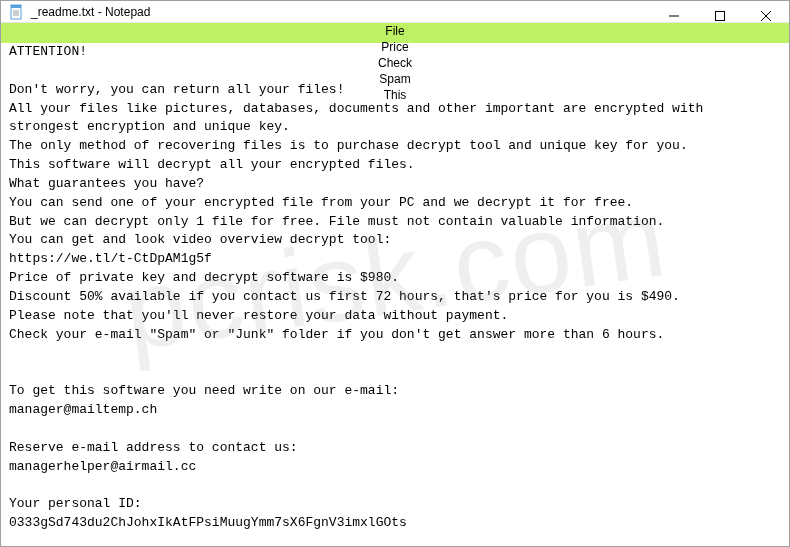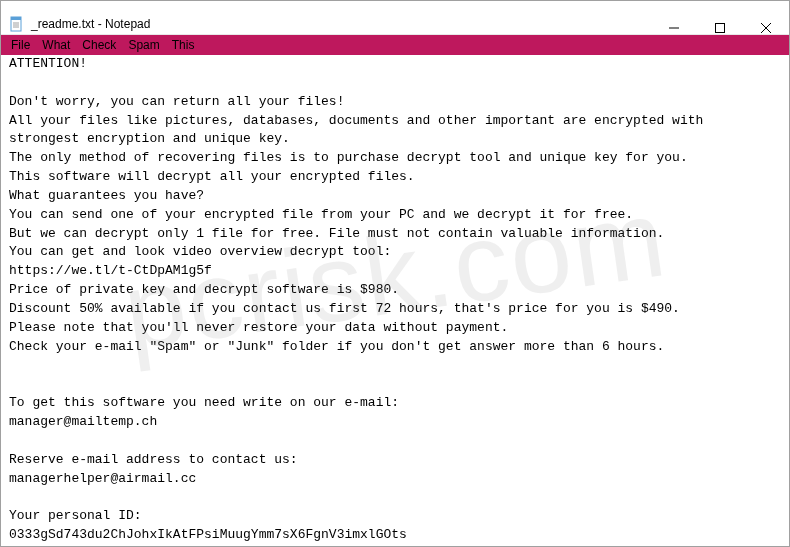--- a/index.html
+++ b/index.html
@@ -21,21 +21,20 @@
     display: flex;
     flex-direction: column;
   }
   .titlebar {
     height: 22px;
     background: #ffffff;
     display: flex;
     align-items: center;
     padding: 0 0 0 8px;
     border-bottom: 1px solid #e8e8e8;
-    margin-top: 12px;
   }
   .titlebar .icon {
     width: 16px;
     height: 16px;
     margin-right: 6px;
     display: flex;
     align-items: center;
     justify-content: center;
   }
   .titlebar .title {
@@ -54,21 +53,22 @@
     align-items: center;
     justify-content: center;
     color: #000;
   }
   .menubar {
     height: 20px;
     display: flex;
     align-items: center;
     padding: 0 4px;
     font-size: 12px;
-    background: #be185d;
+    background: #bef264;
+    flex-direction: column;
   }
   .menu-item {
     padding: 1px 6px;
     color: #000;
   }
   .editor {
     flex: 1;
     padding: 0 8px 6px 8px;
     font-family: Consolas, "Courier New", monospace;
     font-size: 13px;
@@ -122,21 +122,21 @@
         <svg width="10" height="10" viewBox="0 0 10 10">
             <line x1="0" y1="0" x2="10" y2="10" stroke="currentColor" stroke-width="1"></line>
             <line x1="10" y1="0" x2="0" y2="10" stroke="currentColor" stroke-width="1"></line>
           </svg>
       </div>
     </div>
   </div>
 
   <div class="menubar">
     <span class="menu-item">File</span>
-    <span class="menu-item">What</span>
+    <span class="menu-item">Price</span>
     <span class="menu-item">Check</span>
     <span class="menu-item">Spam</span>
     <span class="menu-item">This</span>
   </div>
 
   <div class="editor">ATTENTION!
 
 Don't worry, you can return all your files!
 All your files like pictures, databases, documents and other important are encrypted with strongest encryption and unique key.
 The only method of recovering files is to purchase decrypt tool and unique key for you.

